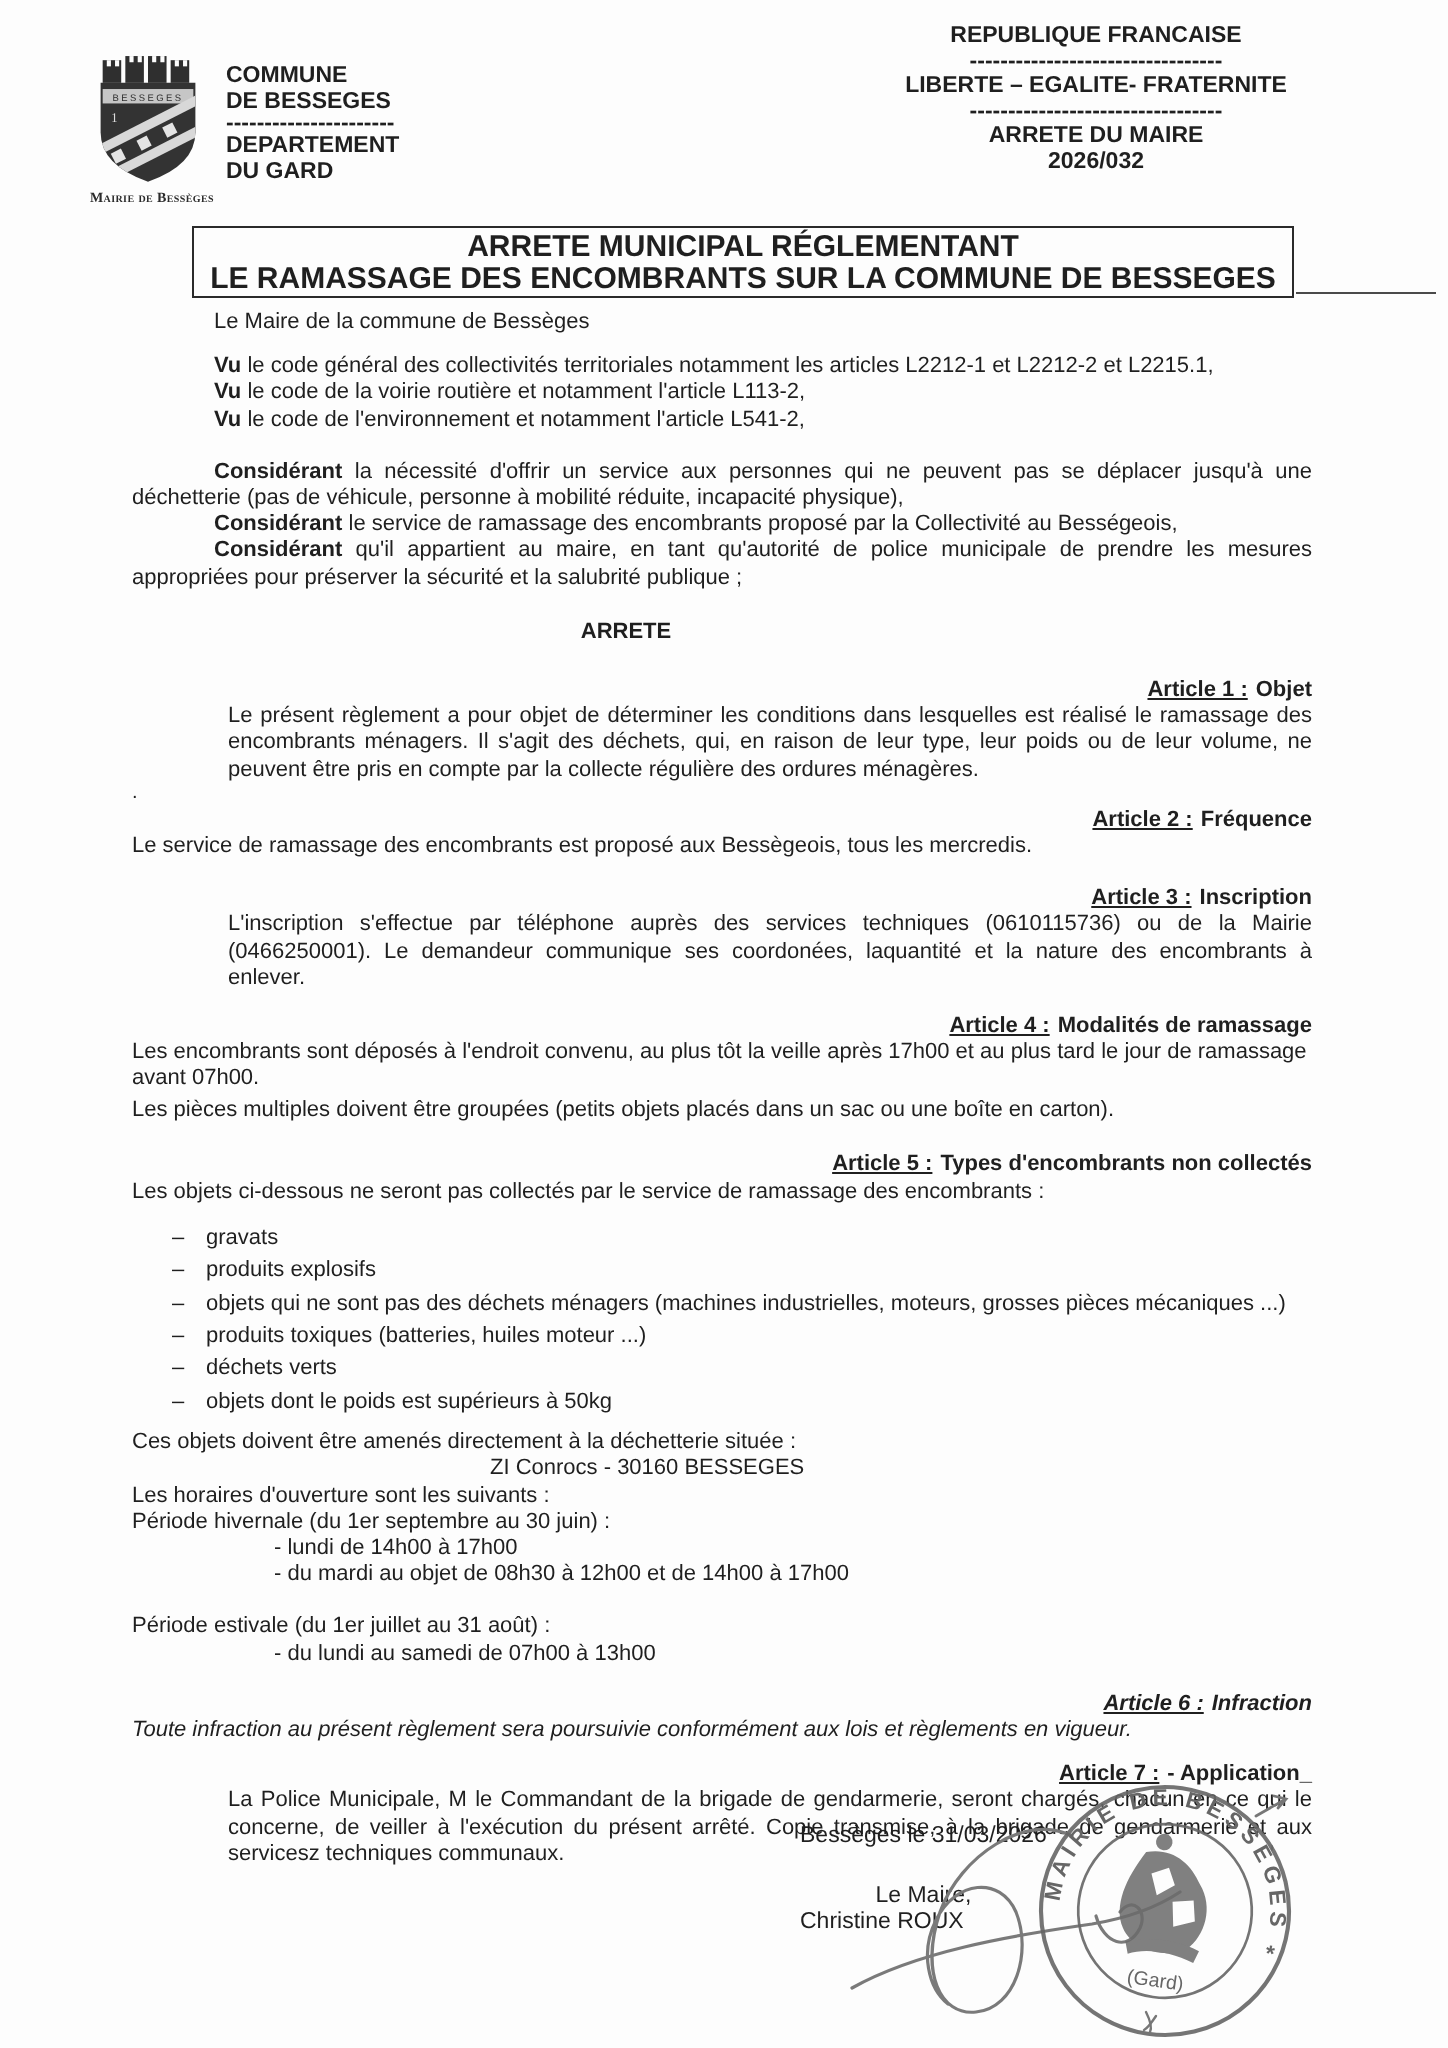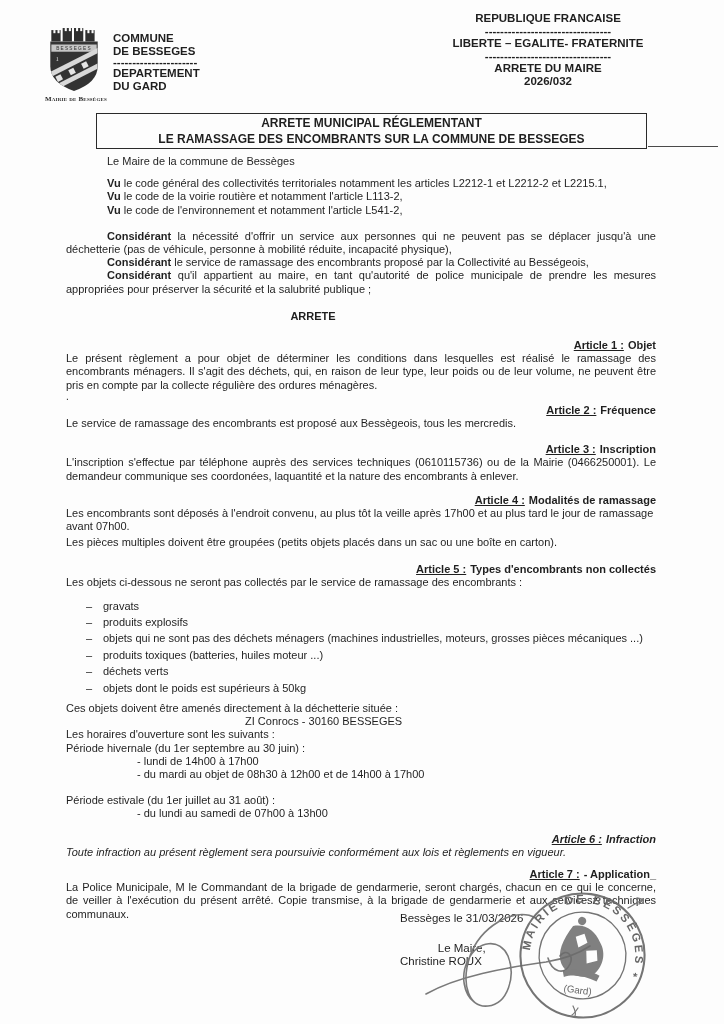--- a/index.html
+++ b/index.html
@@ -18,38 +18,38 @@
   }
   .hdr-left{position:absolute;left:113px;top:32px;font-weight:bold;font-size:11.5px;line-height:13px;}
   .hdr-left .sep{font-weight:bold;letter-spacing:0;line-height:9px;}
   .hdr-right{position:absolute;left:420px;top:12px;width:256px;text-align:center;font-weight:bold;font-size:11.5px;line-height:13px;}
   .hdr-right .sep{line-height:12px;}
   .hdr-right .numero{margin-top:0;}
   
   .title-box{
     position:absolute;left:96px;top:113px;width:549px;height:32px;
     border:1.6px solid #2a2a2a;text-align:center;
-    font-weight:bold;font-size:12px;line-height:15.5px;padding-top:2px;
+    font-weight:bold;font-size:15px;line-height:15.5px;padding-top:2px;
   }
   .title-ext{position:absolute;left:648px;top:146px;width:70px;height:1.4px;background:#4a4a4a;}
   
   .body{position:absolute;left:66px;top:155px;width:590px;}
   .indent1{padding-left:41px;}
   p{margin:0;}
   .maire{margin-bottom:9px;}
   .vu-block{margin-bottom:13px;}
   .considerant{text-align:justify;text-indent:41px;}
   .cons-block{margin-bottom:14px;}
   b.lead{font-weight:bold;}
   .arrete-word{text-align:center;font-weight:bold;position:relative;left:-48px;margin-bottom:16px;}
   .article{margin:0;}
   .art-head{font-weight:bold;text-align:right;}
   .art-label{text-decoration:underline;}
   .art-title{margin-left:4px;}
-  .just{text-align:justify;}
+  .just{text-align:justify;margin-left:48px;}
   .dot-line{line-height:9px;font-size:10px;}
   .mb3{margin-bottom:3px;}.mb13{margin-bottom:13px;}.mb11{margin-bottom:11px;}
   .mb9{margin-bottom:9px;font-style:italic;}.mb14{margin-bottom:14px;}
   .mb12{margin-bottom:12px;}.mb6{margin-bottom:6px;}
   .gap2{margin-top:2.5px;}
   .bullets{margin-top:8px;}
   .bullet-row{display:flex;padding-left:20px;line-height:16.4px;}
   .bullet-dash{width:17px;flex:0 0 17px;}
   .addr{padding-left:179px;}
   .hour-line{padding-left:71px;}

